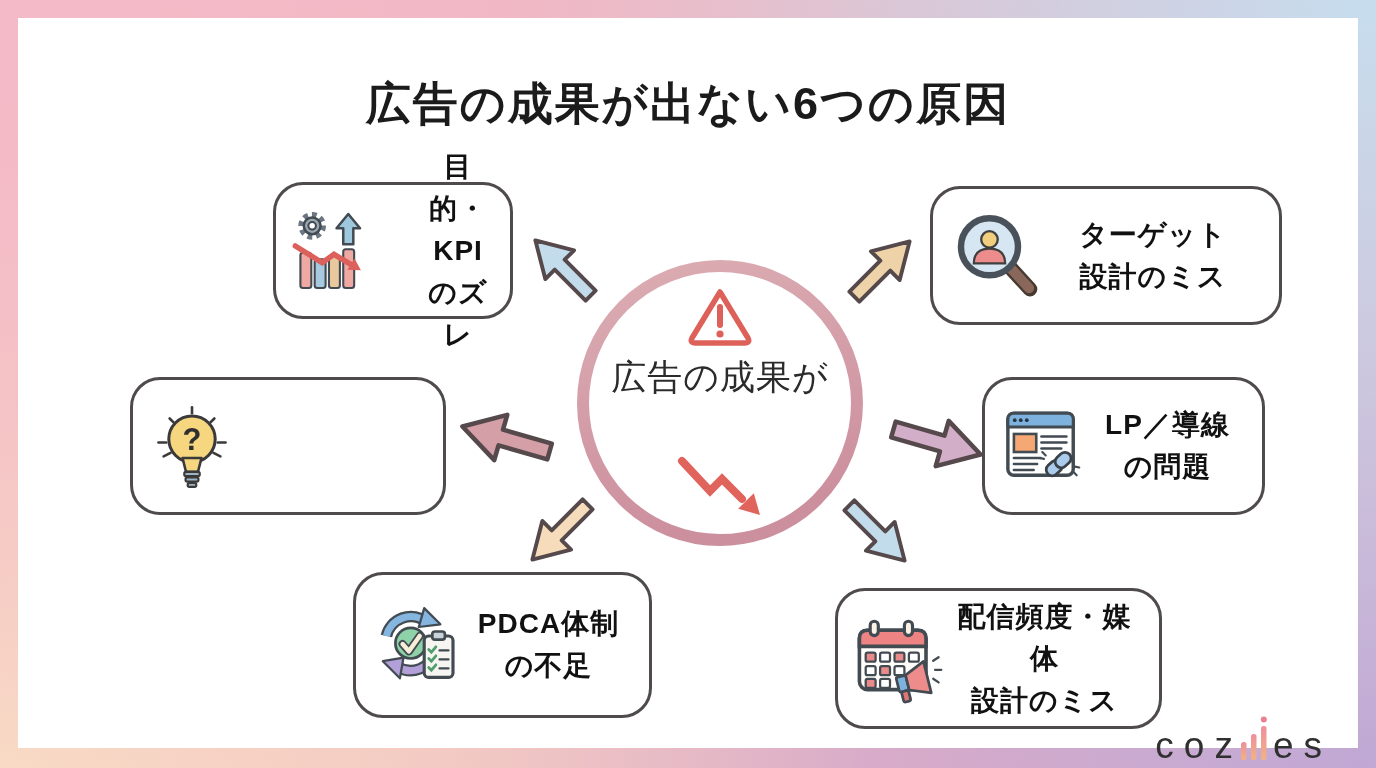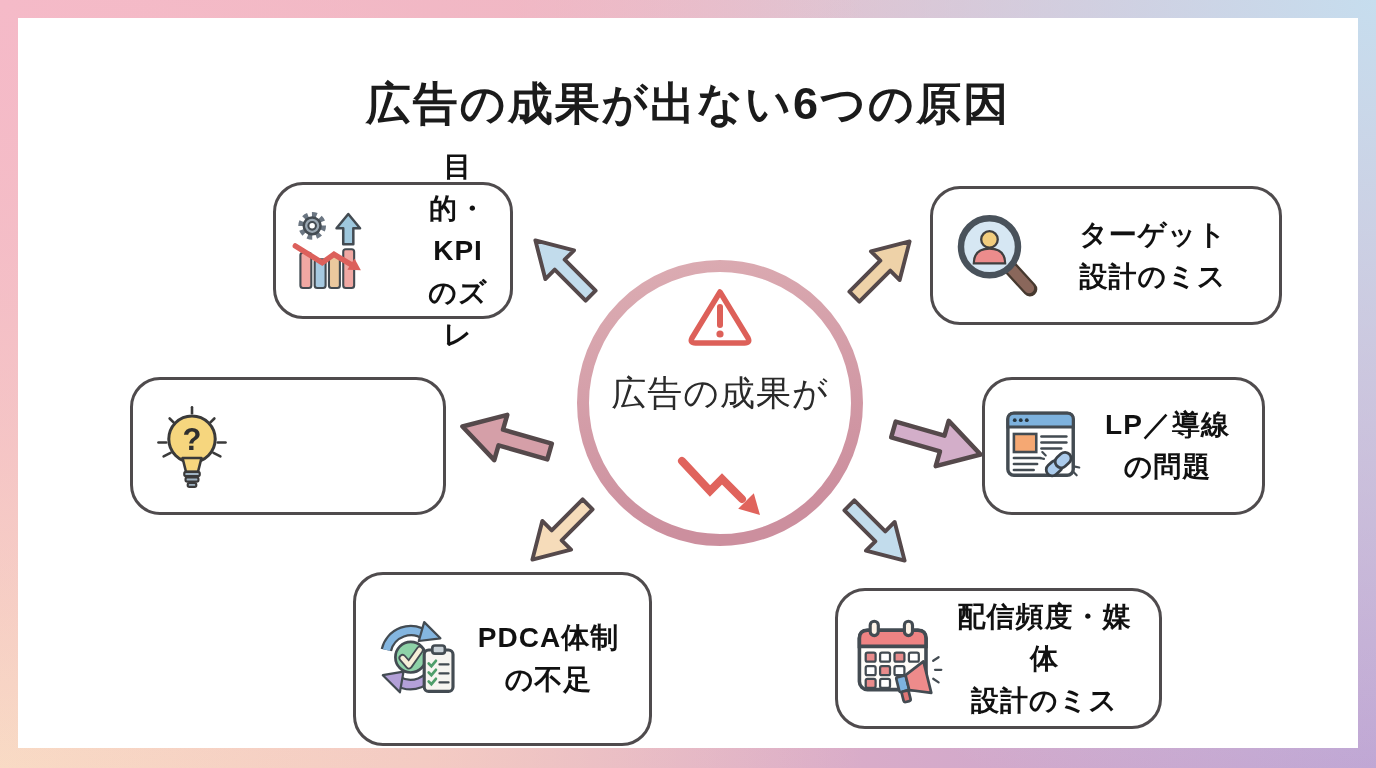--- a/index.html
+++ b/index.html
@@ -15,21 +15,21 @@
   }
   .panel{position:absolute;left:18px;top:18px;right:18px;bottom:20px;background:#ffffff;}
   .title{
     position:absolute;left:0;right:0;top:56px;margin:0;text-align:center;
     font-size:45px;font-weight:700;color:#1b1b1b;letter-spacing:2px;
   }
   
   .center-wrap{position:absolute;left:558px;top:241px;width:288px;height:288px;}
   .center-ring{position:absolute;left:0;top:0;}
   .center-text{
-    position:absolute;left:0;right:0;top:108px;text-align:center;
+    position:absolute;left:0;right:0;top:92px;text-align:center;
     font-size:35px;font-weight:500;color:#2b2b2b;line-height:1.5;letter-spacing:1px;
   }
   .center-text span{display:block;}
   .warn-icon{position:absolute;left:50%;top:28px;transform:translateX(-50%);}
   .fall-icon{position:absolute;left:100px;top:196px;}
   
   .cause-box{
     position:absolute;background:#fff;border:3px solid #4f4b4d;border-radius:30px;
     display:flex;align-items:center;box-sizing:border-box;padding:0 14px 0 16px;
   }
@@ -191,21 +191,21 @@
           <rect x="50" y="64" width="20" height="14" rx="7" fill="#abcbec" stroke="#3a4148" stroke-width="3.2"></rect>
           <rect x="64" y="64" width="20" height="14" rx="7" fill="#abcbec" stroke="#3a4148" stroke-width="3.2"></rect>
         </g>
       </svg>
       <div class="cause-label">
         <span>LP／導線</span>
         <span>の問題</span>
       </div>
     </div>
 
-    <div class="cause-box" style="left:335px;top:554px;width:299px;height:174px;">
+    <div class="cause-box" style="left:335px;top:554px;width:299px;height:146px;">
       <svg class="cause-icon" width="90" height="96" viewBox="0 0 100 100">
         <path d="M16,40 A28,28 0 0 1 60,24" fill="none" stroke="#434b52" stroke-width="13"></path>
         <path d="M16,40 A28,28 0 0 1 60,24" fill="none" stroke="#84b6e0" stroke-width="8"></path>
         <polygon points="58,9 76,27 52,30" fill="#84b6e0" stroke="#434b52" stroke-width="2.5" stroke-linejoin="round"></polygon>
         <path d="M70,58 A28,28 0 0 1 28,74" fill="none" stroke="#434b52" stroke-width="13"></path>
         <path d="M70,58 A28,28 0 0 1 28,74" fill="none" stroke="#b3a0d8" stroke-width="8"></path>
         <polygon points="12,68 35,64 31,87" fill="#b3a0d8" stroke="#434b52" stroke-width="2.5" stroke-linejoin="round"></polygon>
         <circle cx="43" cy="48" r="17" fill="#8ed2a8" stroke="#434b52" stroke-width="3"></circle>
         <path d="M34,49 L41,57 L53,40" fill="none" stroke="#434b52" stroke-width="9" stroke-linecap="round" stroke-linejoin="round"></path>
         <path d="M34,49 L41,57 L53,40" fill="none" stroke="#f6eed9" stroke-width="5" stroke-linecap="round" stroke-linejoin="round"></path>
@@ -255,15 +255,31 @@
             <line x1="90" y1="62" x2="97" y2="62"></line>
             <line x1="88" y1="72" x2="94" y2="76"></line>
         </g>
       </svg>
       <div class="cause-label">
         <span>配信頻度・媒体</span>
         <span>設計のミス</span>
       </div>
     </div>
 
+    <div class="logo">
+      <span>coz</span>
+        <svg class="bars" width="32" height="46" viewBox="0 0 32 46">
+        <defs>
+          <linearGradient id="barGrad" x1="0" y1="1" x2="0" y2="0">
+            <stop offset="0" stop-color="#f2b383"></stop>
+              <stop offset="1" stop-color="#ee8f9d"></stop>
+          </linearGradient>
+        </defs>
+        <rect x="2" y="26" width="5.5" height="18" rx="2.5" fill="url(#barGrad)"></rect>
+        <rect x="12" y="18" width="5.5" height="26" rx="2.5" fill="url(#barGrad)"></rect>
+        <rect x="22" y="10" width="5.5" height="34" rx="2.5" fill="url(#barGrad)"></rect>
+        <circle cx="24.8" cy="3.5" r="3" fill="#e87f92"></circle>
+      </svg>
+        <span>es</span>
+    </div>
 
   </div>
 </div>
 
 </body></html>

